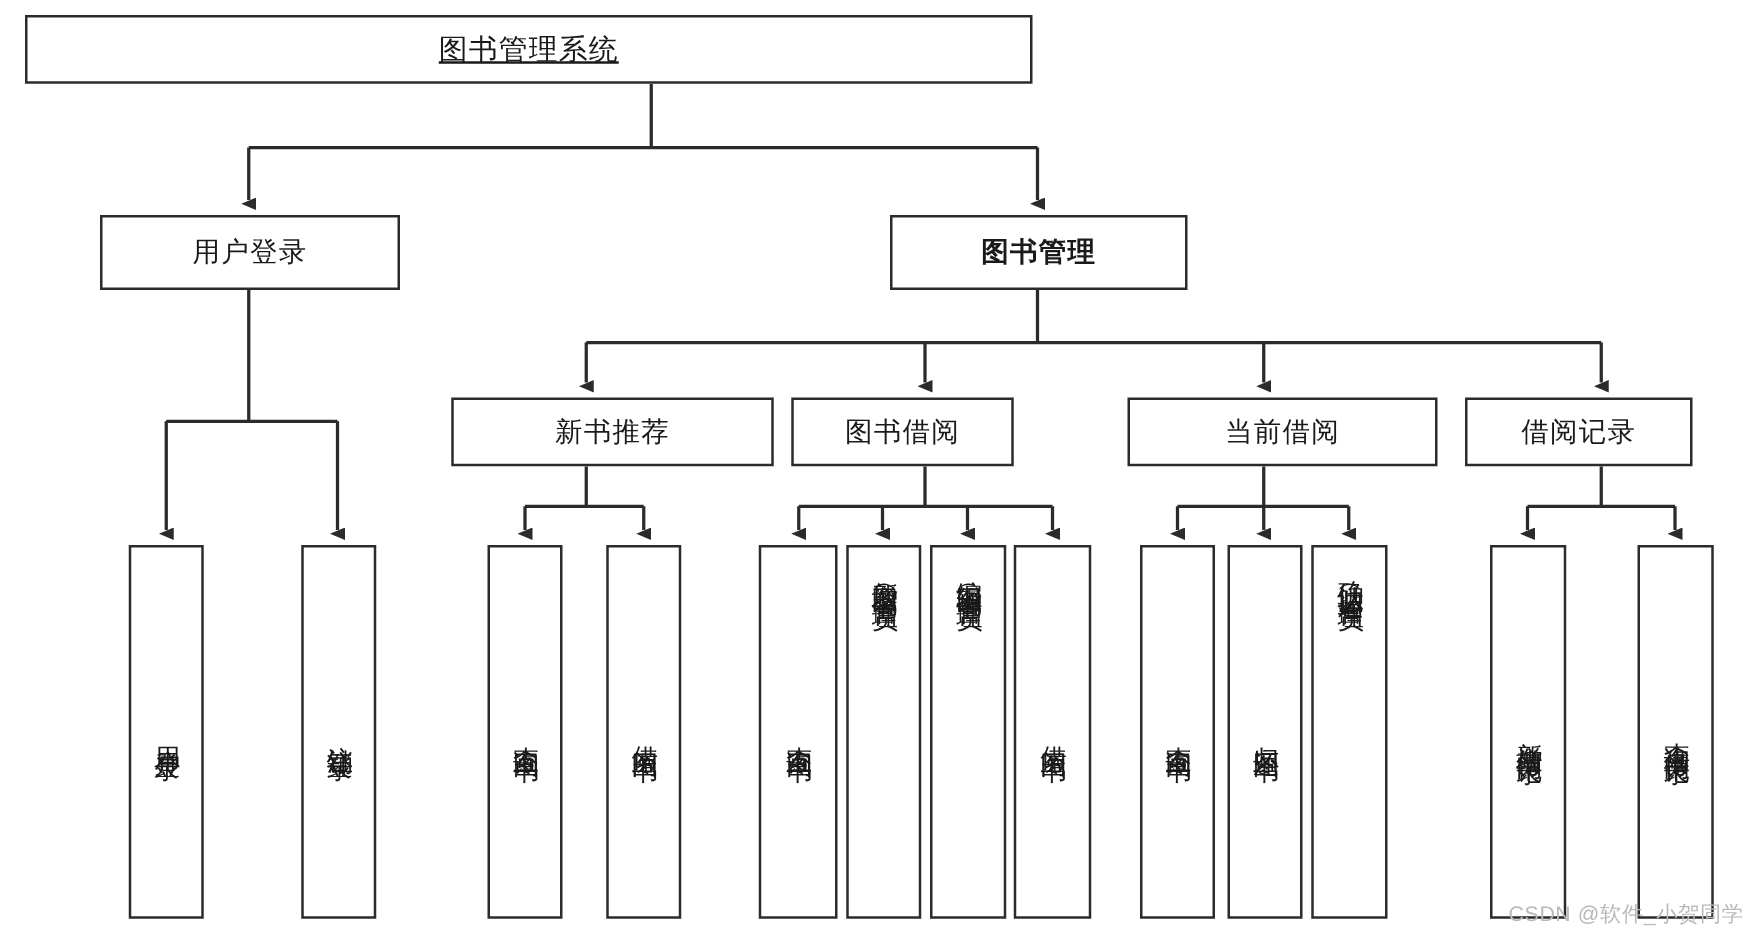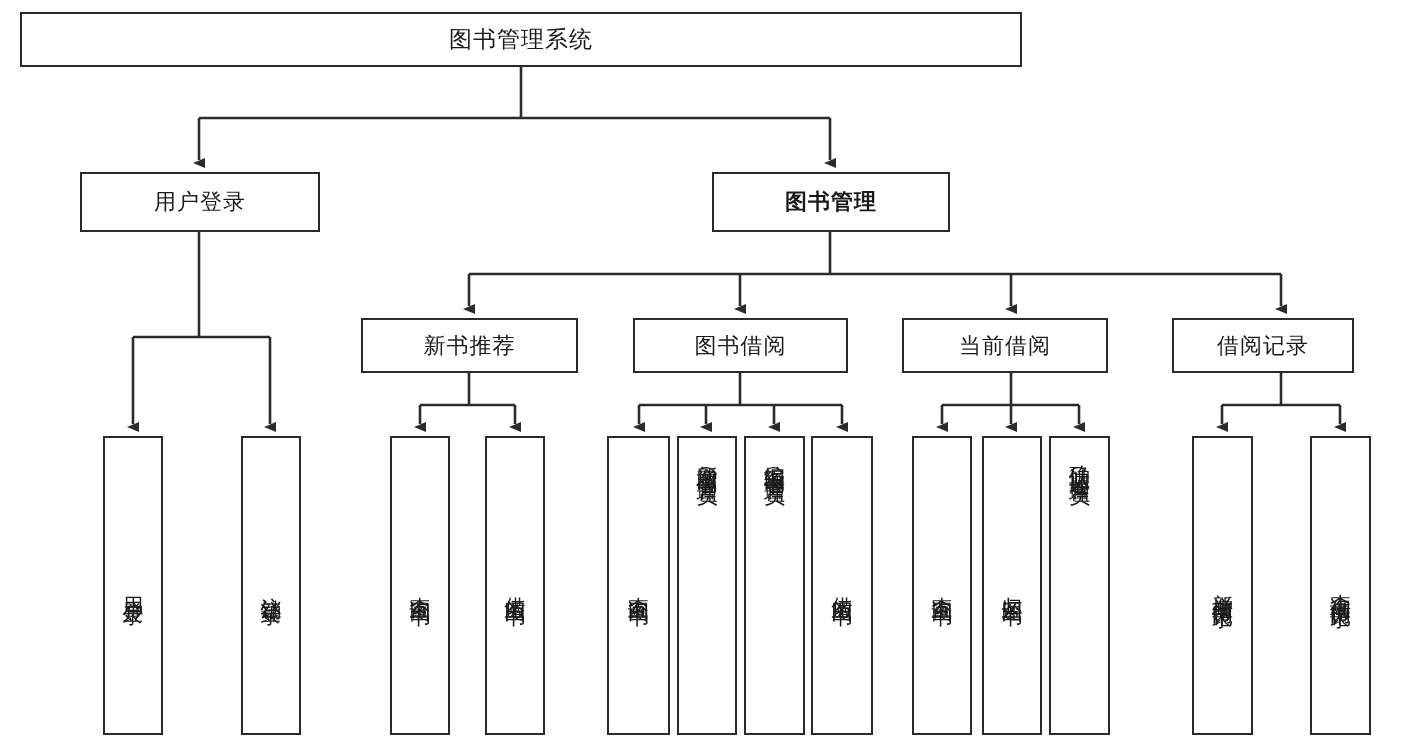--- a/index.html
+++ b/index.html
@@ -99,38 +99,38 @@
       <path d="M1011,405 L1011,424" marker-end="url(#arw)"></path>
       <path d="M1079,405 L1079,424" marker-end="url(#arw)"></path>
 
       <path d="M1281,373 L1281,405"></path>
       <path d="M1222,405 L1340,405"></path>
       <path d="M1222,405 L1222,424" marker-end="url(#arw)"></path>
       <path d="M1340,405 L1340,424" marker-end="url(#arw)"></path>
     </g>
   </svg>
 
-  <div class="node hbox root" style="left:20px;top:12px;width:1002px;height:55px;">
+  <div class="node hbox root" style="left:20px;top:12px;width:806px;height:55px;text-decoration:underline;">
     <span>图书管理系统</span>
   </div>
 
   <div class="node hbox" style="left:80px;top:172px;width:240px;height:60px;">
     <span>用户登录</span>
   </div>
   <div class="node hbox" style="left:712px;top:172px;width:238px;height:60px;font-weight:bold;">
     <span>图书管理</span>
   </div>
 
-  <div class="node hbox" style="left:361px;top:318px;width:217px;height:55px;">
+  <div class="node hbox" style="left:361px;top:318px;width:258px;height:55px;">
     <span>新书推荐</span>
   </div>
-  <div class="node hbox" style="left:633px;top:318px;width:215px;height:55px;">
+  <div class="node hbox" style="left:633px;top:318px;width:178px;height:55px;">
     <span>图书借阅</span>
   </div>
-  <div class="node hbox" style="left:902px;top:318px;width:206px;height:55px;">
+  <div class="node hbox" style="left:902px;top:318px;width:248px;height:55px;">
     <span>当前借阅</span>
   </div>
   <div class="node hbox" style="left:1172px;top:318px;width:182px;height:55px;">
     <span>借阅记录</span>
   </div>
 
   <div class="node vbox centered" style="left:103px;top:436px;width:60px;height:299px;">
     <span class="vtext">用户登录</span>
   </div>
   <div class="node vbox centered" style="left:241px;top:436px;width:60px;height:299px;">
@@ -167,14 +167,15 @@
     <span class="vtext">确认归还（管理员）</span>
   </div>
 
   <div class="node vbox centered" style="left:1192px;top:436px;width:61px;height:299px;">
     <span class="vtext">新增借阅记录</span>
   </div>
   <div class="node vbox centered" style="left:1310px;top:436px;width:61px;height:299px;">
     <span class="vtext">查询借阅记录</span>
   </div>
 
+  <div id="watermark">CSDN @软件_小贺同学</div>
 
 </div>
 
 </body></html>

